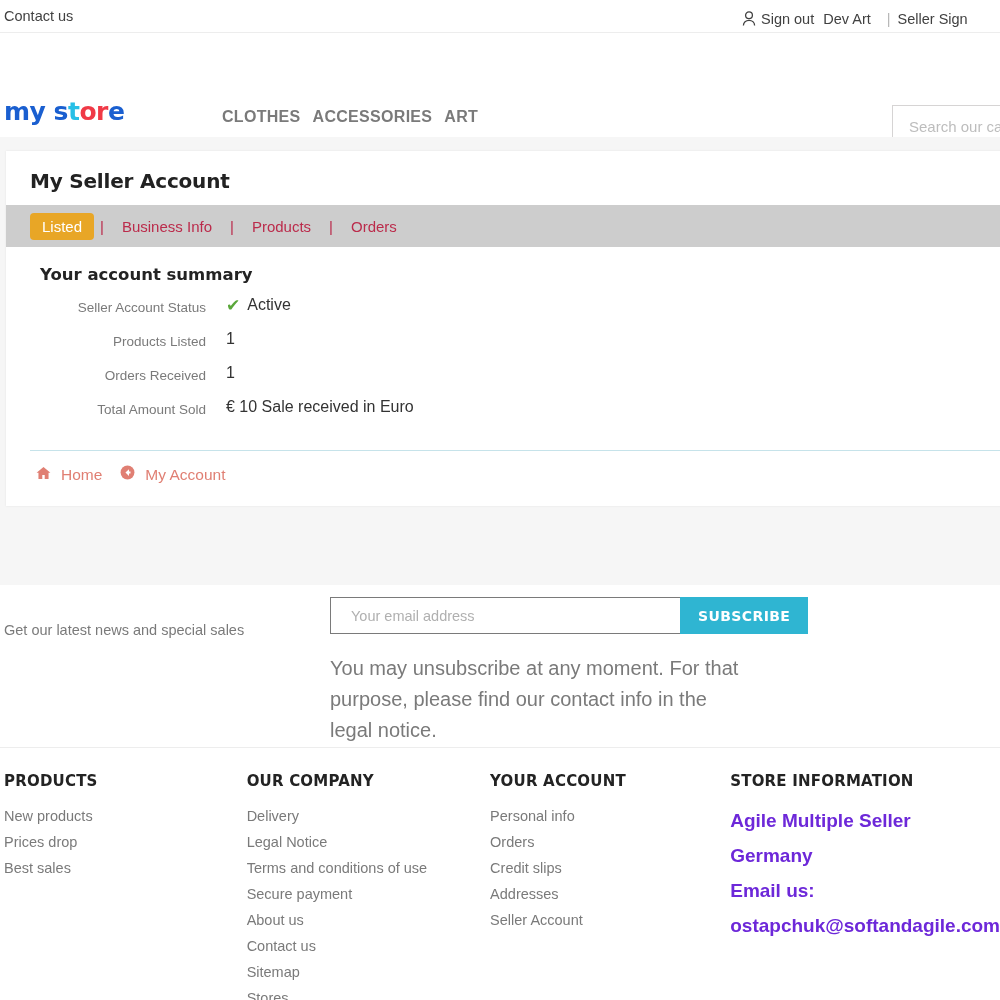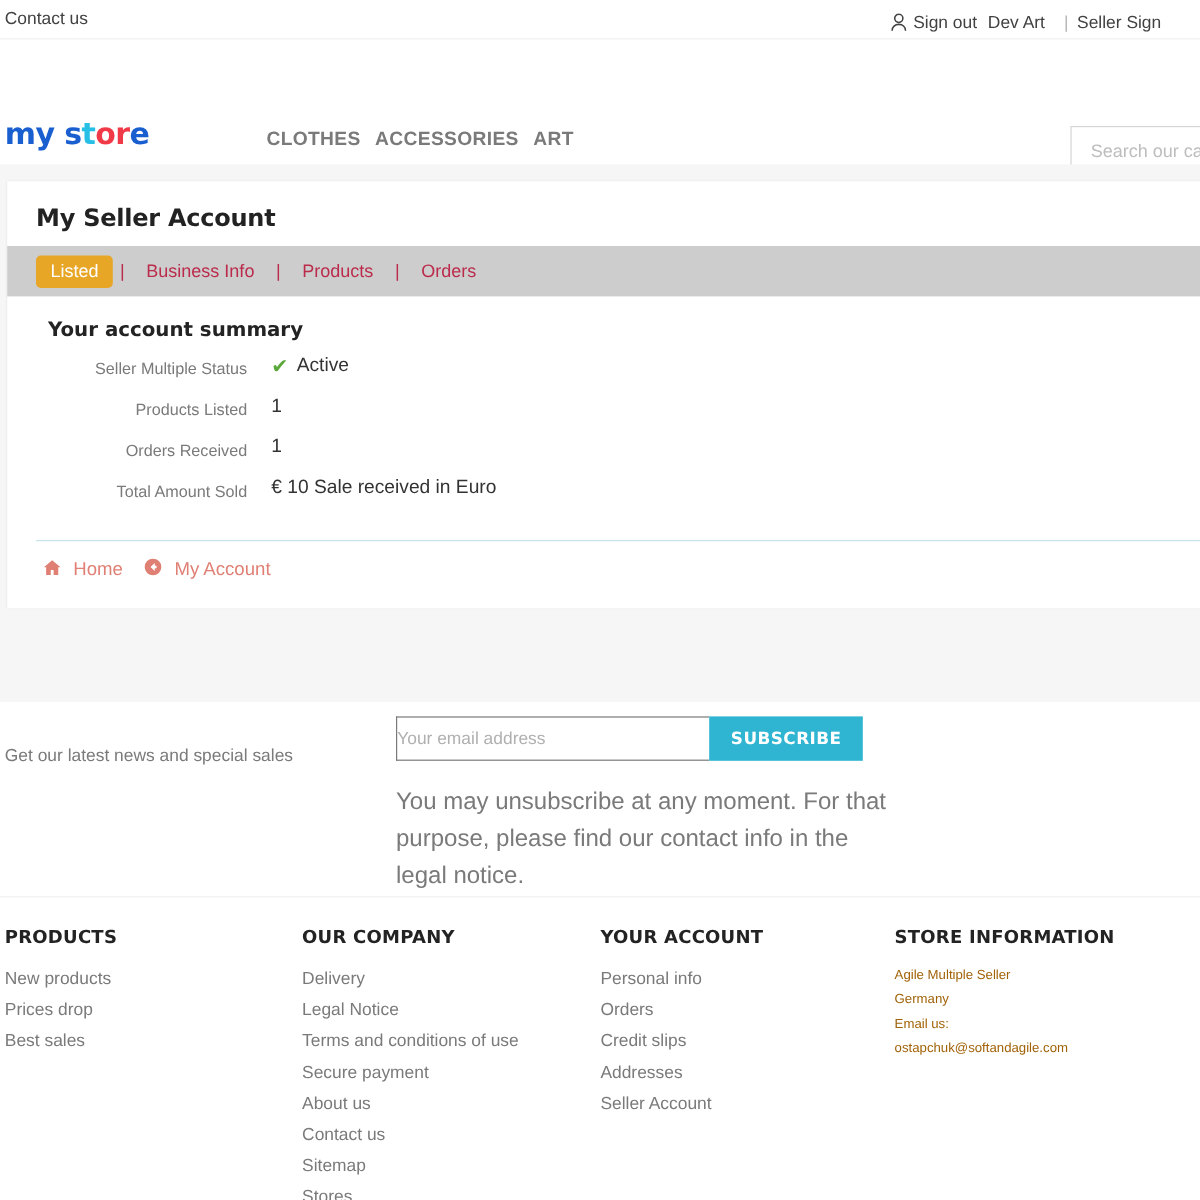--- a/index.html
+++ b/index.html
@@ -176,24 +176,24 @@
   }
   .nl-text {
     position: absolute; left: 4px; top: 37px;
     font-size: 14.5px; color: #7a7a7a;
   }
   .nl-form {
     position: absolute; left: 330px; top: 12px;
     display: flex;
   }
   .nl-form input {
-    width: 261px; height: 37px;
+    width: 350px; height: 37px;
     border: 1px solid #7a7a7a;
     border-right: 0;
-    padding-left: 0;
+    padding-left: 20px;
     font-size: 14.5px;
     font-family: inherit;
     color: #c2410c;
     outline: none;
   }
   .nl-form input::placeholder { color: #b0b0b0; }
   .nl-btn {
     height: 37px;
     background: #2fb5d2;
     color: #fff;
@@ -234,21 +234,21 @@
     margin-bottom: 13px;
     font-family: "DejaVu Sans", sans-serif;
     white-space: nowrap;
   }
   .flink {
     color: #7a7a7a;
     font-size: 14.5px;
     line-height: 26px;
     white-space: nowrap;
   }
-  .finfo { color: #a16207; font-size: 11px; line-height: 1.85; white-space: nowrap;}
+  .finfo { color: #6d28d9; font-size: 19px; line-height: 1.85; white-space: nowrap; font-weight: bold;}
 </style>
 </head>
 <body>
 
 <div class="topbar">
   <div class="topbar-left">Contact us</div>
   <div class="topbar-right">
     <span class="user-icon">
       <svg width="14" height="16" viewBox="0 0 14 16">
           <circle cx="7" cy="4.3" r="3.4" fill="none" stroke="#414141" stroke-width="1.3"></circle>
@@ -287,21 +287,21 @@
       <span class="tab-sep">|</span>
       <span class="tab">Products</span>
       <span class="tab-sep">|</span>
       <span class="tab">Orders</span>
     </div>
 
     <div class="summary-head">Your account summary</div>
 
     <div>
       <div class="srow">
-        <div class="slabel">Seller Multiple Status</div>
+        <div class="slabel">Seller Account Status</div>
         <div class="sval">
           <span class="check">✔</span>
           <span>Active</span>
         </div>
       </div>
       <div class="srow">
         <div class="slabel">Products Listed</div>
         <div class="sval">1</div>
       </div>
       <div class="srow">

